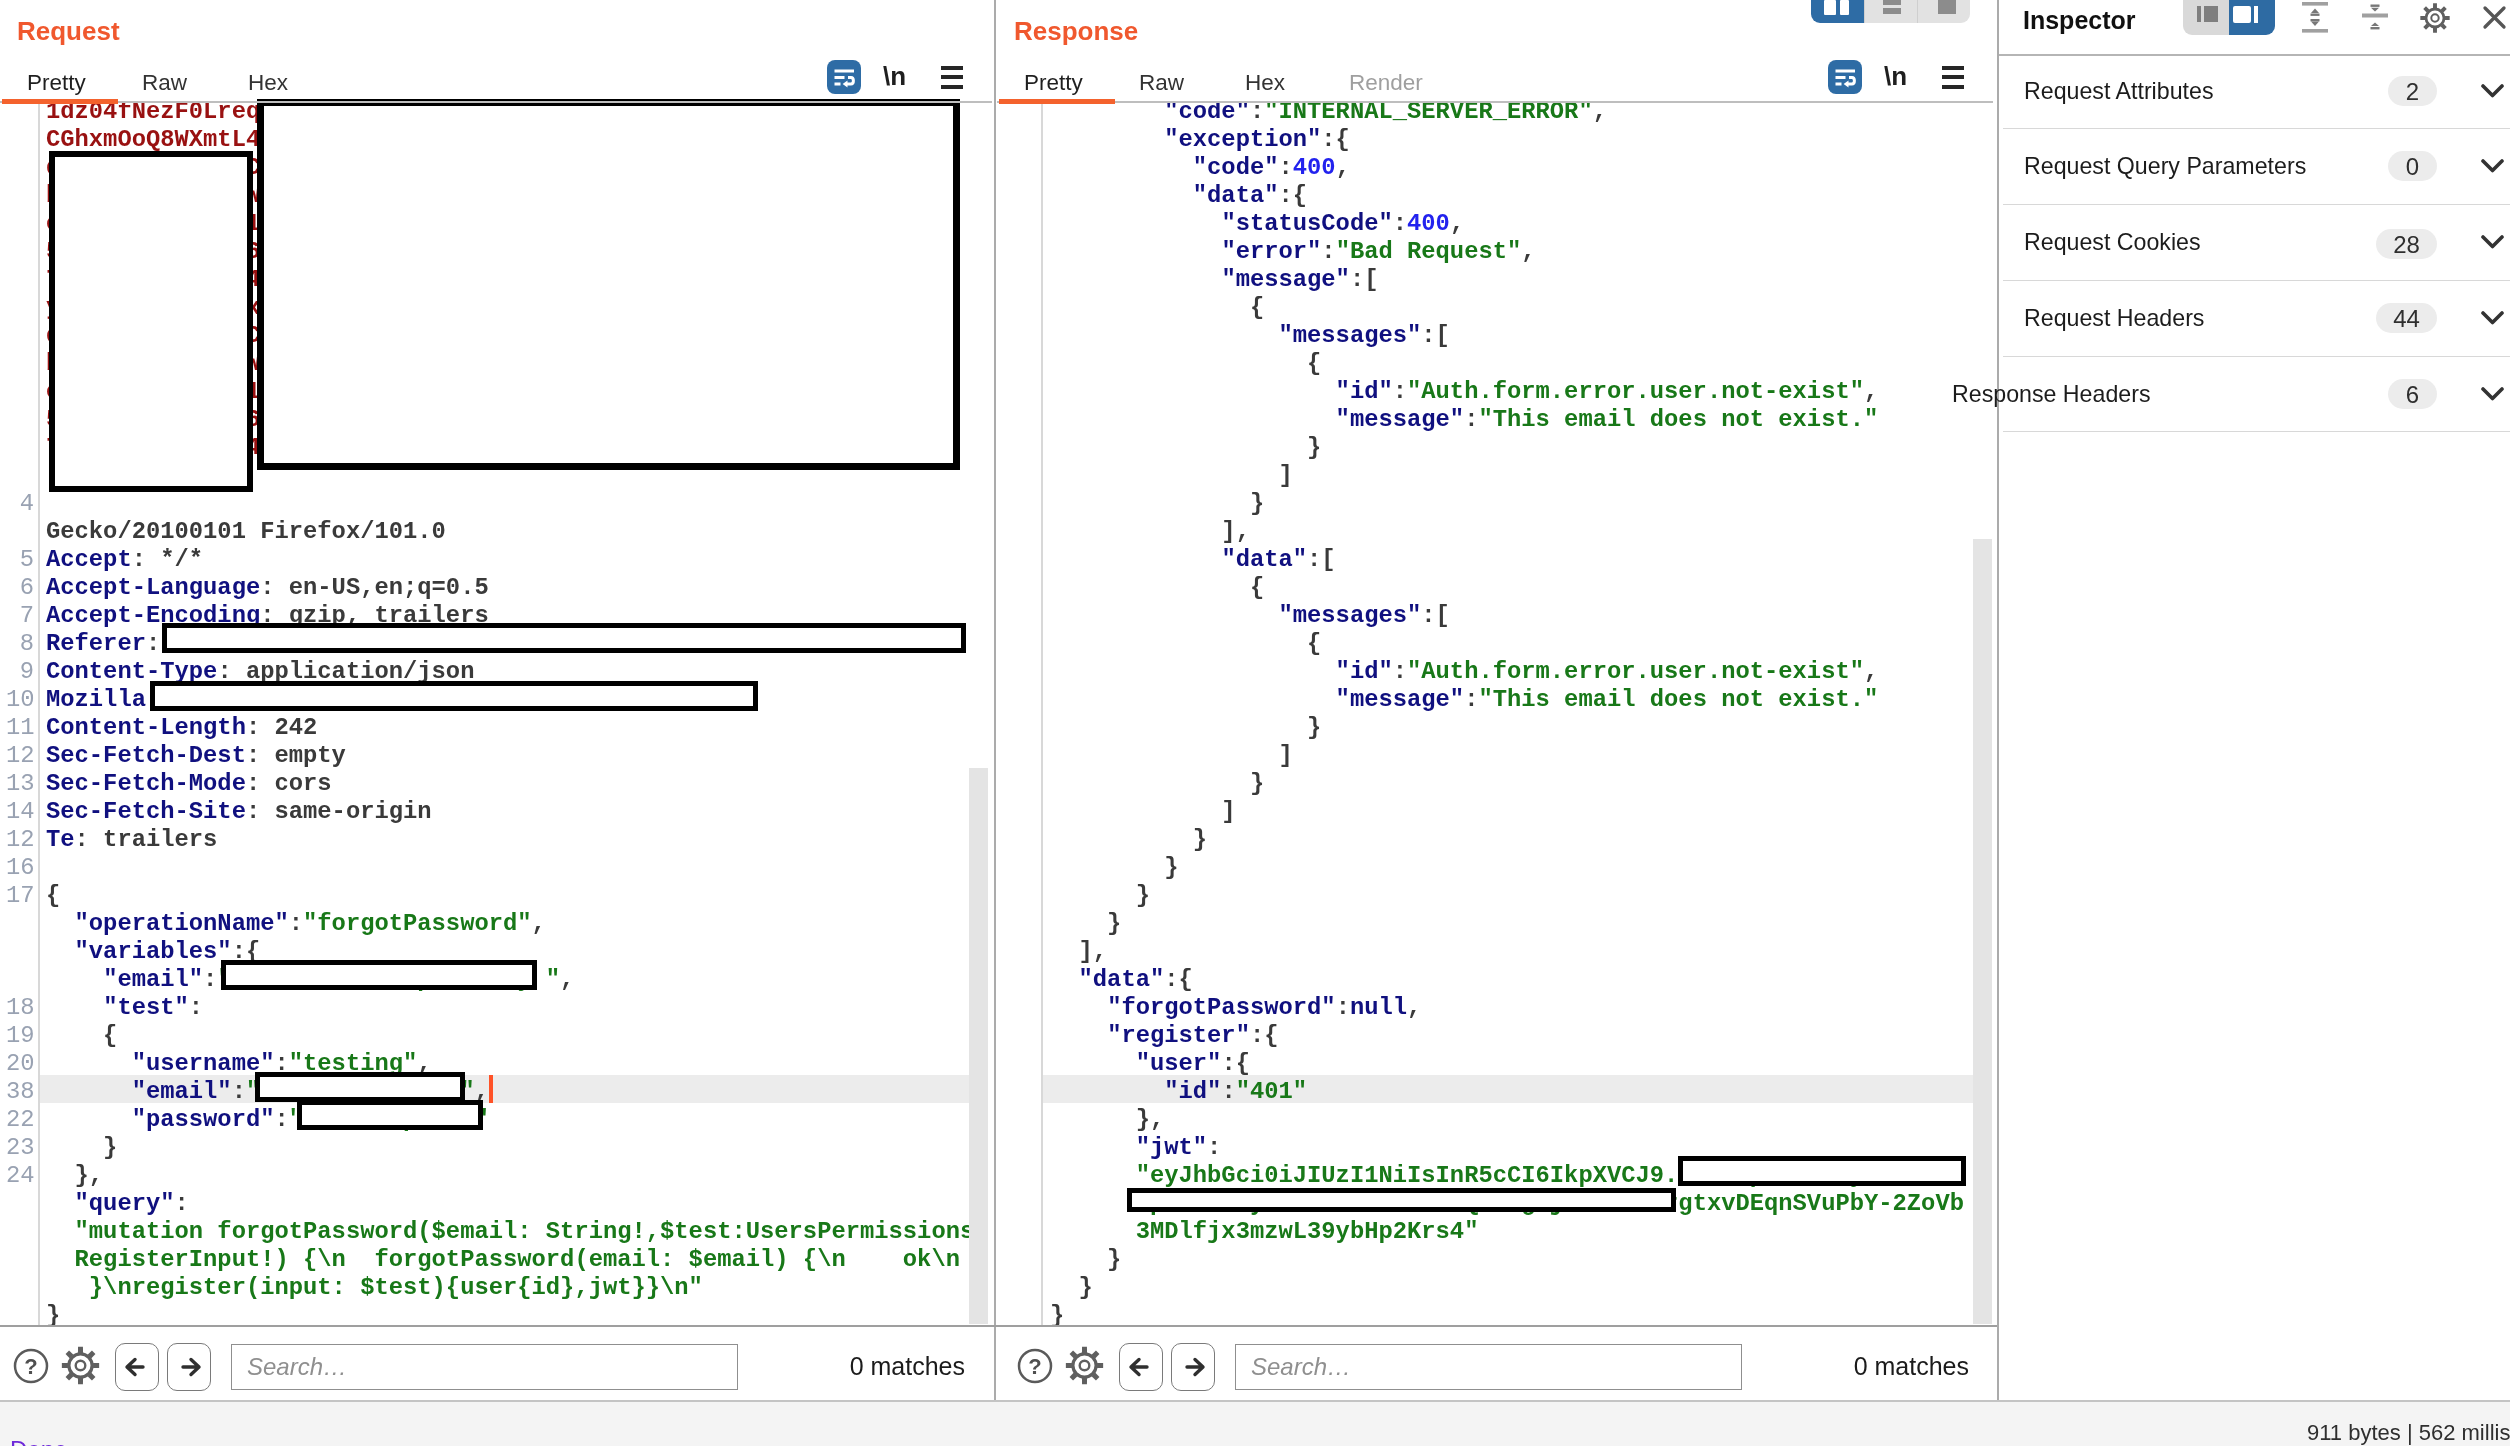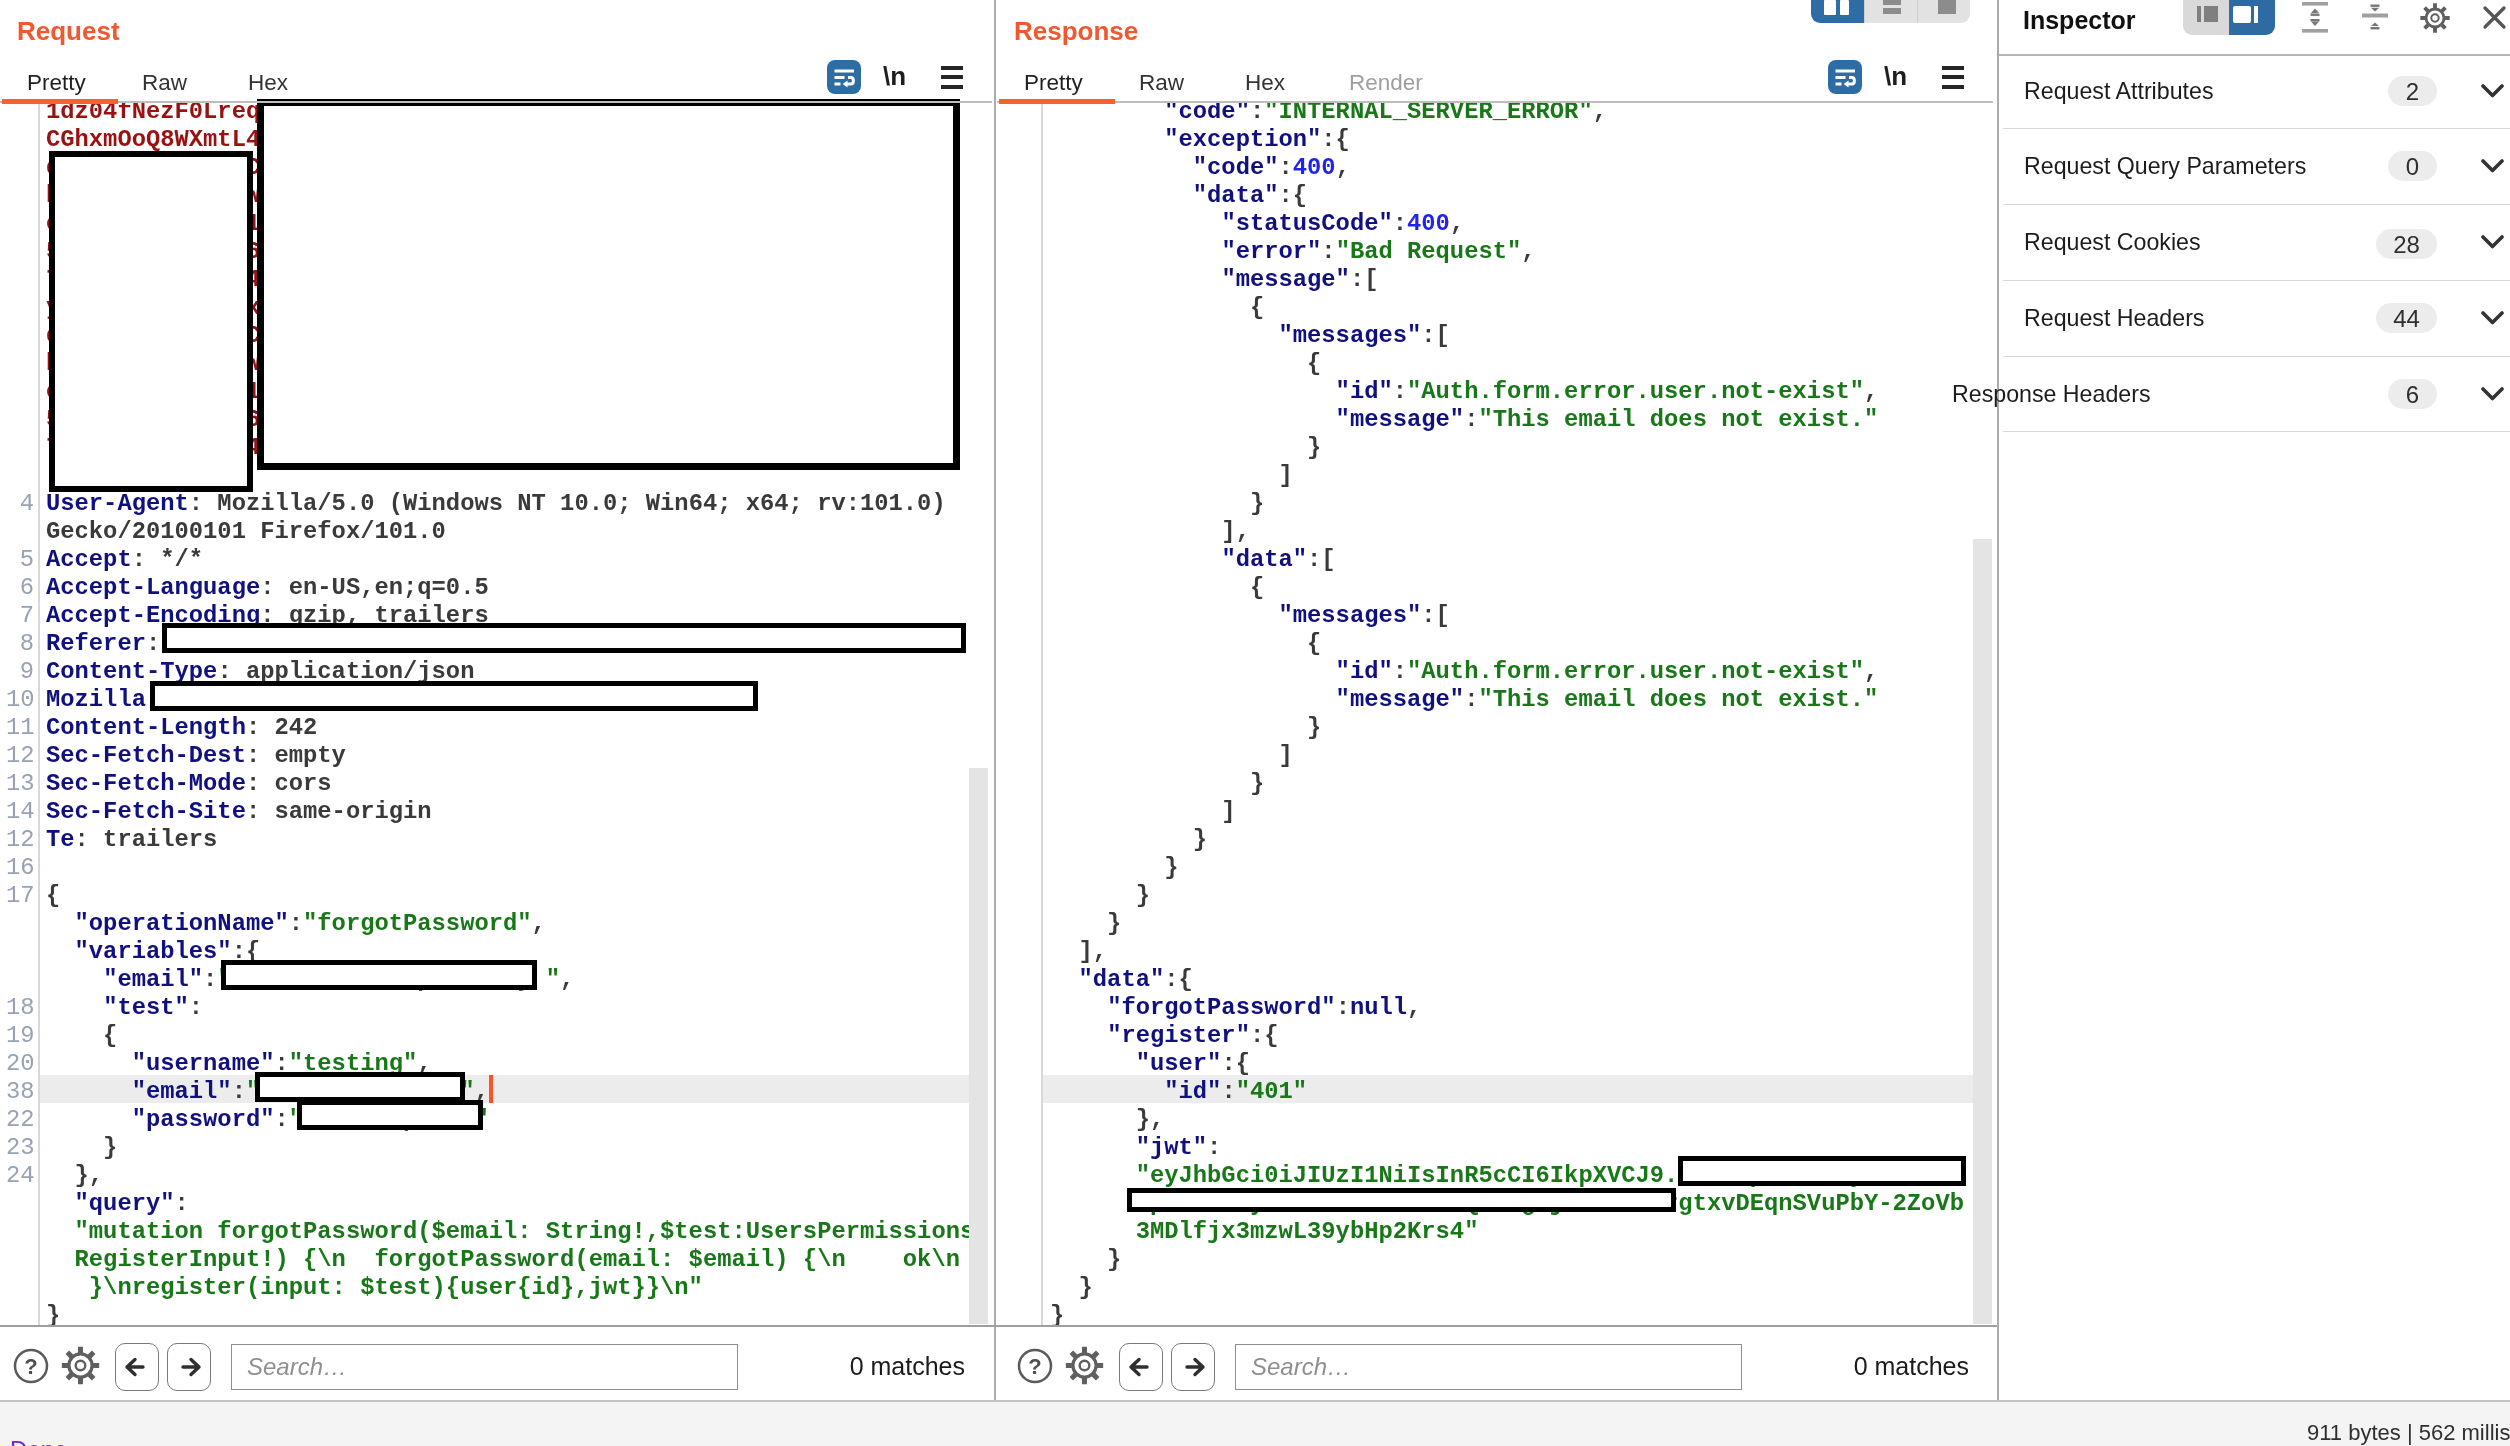--- a/index.html
+++ b/index.html
@@ -10,21 +10,20 @@
     <div class="mr" style="left:46px;top:106.5px"><span class="r">o2RvC5aNpW7dJk1yTfE6hUsB4iYc9xQeK0gHj5LnP8wZr2mVd7oSu1qX3tGb</span></div>
     <div class="mr" style="left:46px;top:134.5px"><span class="r">5aNpW7dJk1yTfE6hUsB4iYc9xQeK0gHj5LnP8wZr2mVd7oSu1qX3tGb8LmZo</span></div>
     <div class="mr" style="left:46px;top:162.5px"><span class="r">7dJk1yTfE6hUsB4iYc9xQeK0gHj5LnP8wZr2mVd7oSu1qX3tGb8LmZo2RvC5</span></div>
     <div class="mr" style="left:46px;top:190.5px"><span class="r">yTfE6hUsB4iYc9xQeK0gHj5LnP8wZr2mVd7oSu1qX3tGb8LmZo2RvC5aNpW7</span></div>
     <div class="mr" style="left:46px;top:218.5px"><span class="r">qX3tGb8LmZo2RvC5aNpW7dJk1yTfE6hUsB4iYc9xQeK0gHj5LnP8wZr2mVd7</span></div>
     <div class="mr" style="left:46px;top:246.5px"><span class="r">b8LmZo2RvC5aNpW7dJk1yTfE6hUsB4iYc9xQeK0gHj5LnP8wZr2mVd7oSu1q</span></div>
     <div class="mr" style="left:46px;top:274.5px"><span class="r">o2RvC5aNpW7dJk1yTfE6hUsB4iYc9xQeK0gHj5LnP8wZr2mVd7oSu1qX3tGb</span></div>
     <div class="mr" style="left:46px;top:302.5px"><span class="r">5aNpW7dJk1yTfE6hUsB4iYc9xQeK0gHj5LnP8wZr2mVd7oSu1qX3tGb8LmZo</span></div>
     <div class="mr" style="left:46px;top:330.5px"><span class="r">7dJk1yTfE6hUsB4iYc9xQeK0gHj5LnP8wZr2mVd7oSu1qX3tGb8LmZo2RvC5</span></div>
     <div class="ln" style="left:6px;top:386.5px">4</div>
-    <div class="mr" style="left:46px;top:386.5px"><span class="k">User-Agent</span><span class="d">: Mozilla/5.0 (Windows NT 10.0; Win64; x64; rv:101.0)</span></div>
     <div class="mr" style="left:46px;top:414.5px"><span class="d">Gecko/20100101 Firefox/101.0</span></div>
     <div class="ln" style="left:6px;top:442.5px">5</div>
     <div class="mr" style="left:46px;top:442.5px"><span class="k">Accept</span><span class="d">: */*</span></div>
     <div class="ln" style="left:6px;top:470.5px">6</div>
     <div class="mr" style="left:46px;top:470.5px"><span class="k">Accept-Language</span><span class="d">: en-US,en;q=0.5</span></div>
     <div class="ln" style="left:6px;top:498.5px">7</div>
     <div class="mr" style="left:46px;top:498.5px"><span class="k">Accept-Encoding</span><span class="d">: gzip, trailers</span></div>
     <div class="ln" style="left:6px;top:526.5px">8</div>
     <div class="mr" style="left:46px;top:526.5px"><span class="k">Referer</span><span class="d">: </span></div>
     <div class="ln" style="left:6px;top:554.5px">9</div>

